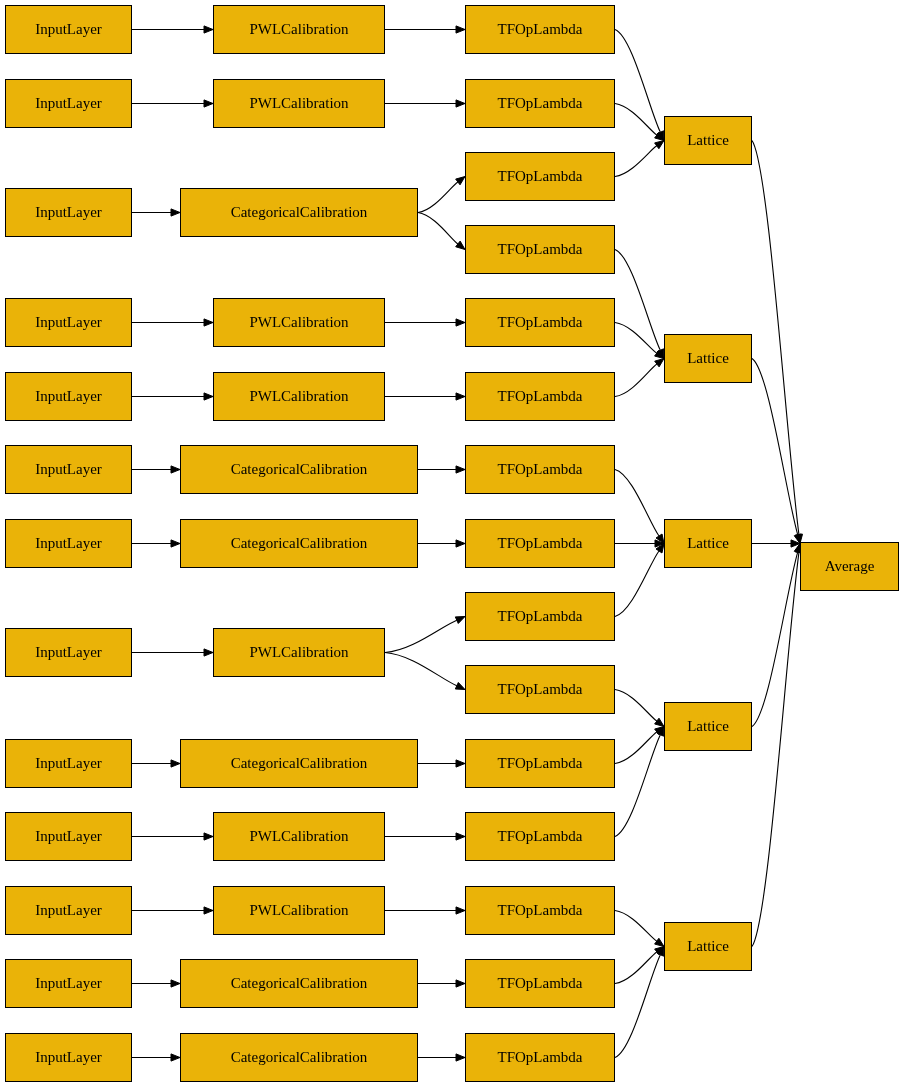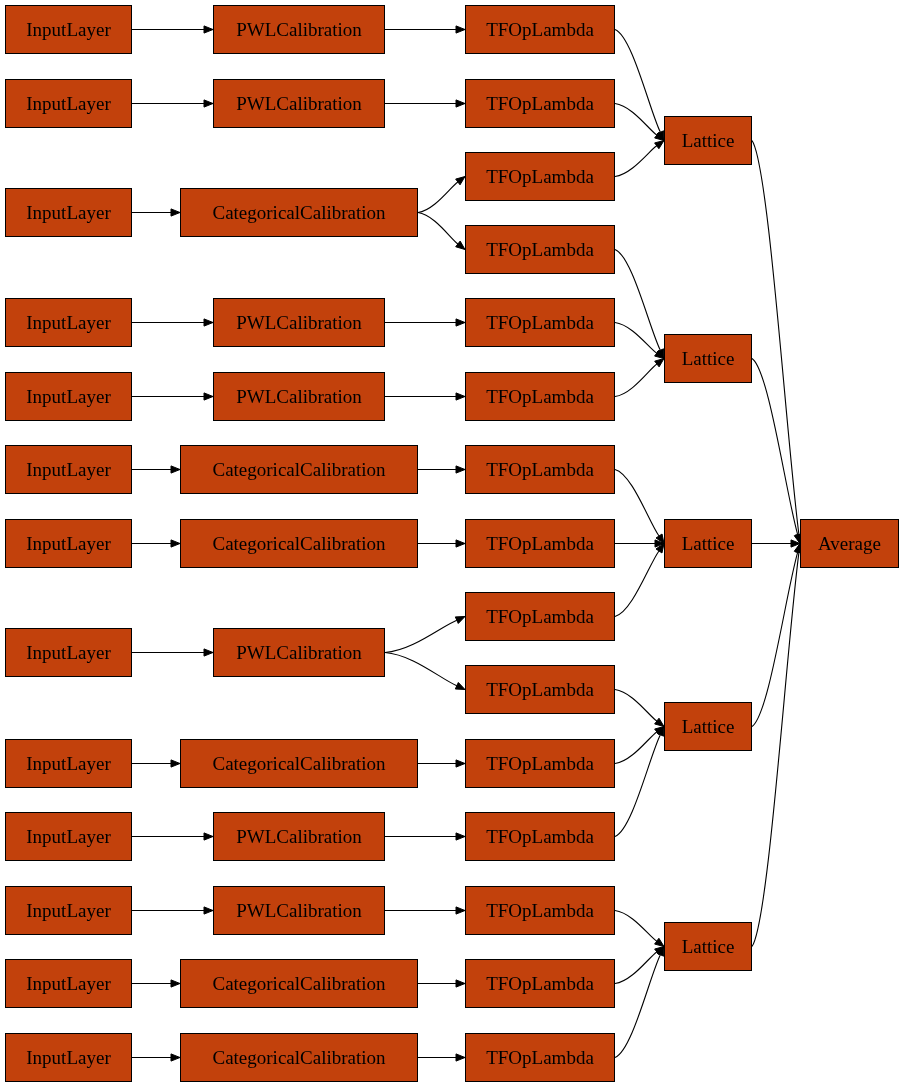--- a/index.html
+++ b/index.html
@@ -8,26 +8,26 @@
     width:905px;
     height:1087px;
     background:#ffffff;
     font-family:"Liberation Serif","DejaVu Serif",serif;
     overflow:hidden;
   }
   .node{
     position:absolute;
     box-sizing:border-box;
     border:1px solid #000000;
-    background:#c2410c;
+    background:#eab308;
     color:#000000;
     display:flex;
     align-items:center;
     justify-content:center;
-    font-size:19px;
+    font-size:15px;
     line-height:1;
     white-space:nowrap;
     z-index:2;
   }
   #edges{
     position:absolute;
     left:0;top:0;
     width:905px;height:1087px;
     z-index:1;
     pointer-events:none;
@@ -269,17 +269,17 @@
       </div>
       <div class="node" style="left: 664px; top: 519px; width: 88px; height: 49px;">
         <span>Lattice</span>
       </div>
       <div class="node" style="left: 664px; top: 702px; width: 88px; height: 49px;">
         <span>Lattice</span>
       </div>
       <div class="node" style="left: 664px; top: 922px; width: 88px; height: 49px;">
         <span>Lattice</span>
       </div>
-      <div class="node" style="left: 800px; top: 519px; width: 99px; height: 49px;">
+      <div class="node" style="left: 800px; top: 542px; width: 99px; height: 49px;">
         <span>Average</span>
       </div>
     </div>
 </div>
 
 </body></html>

